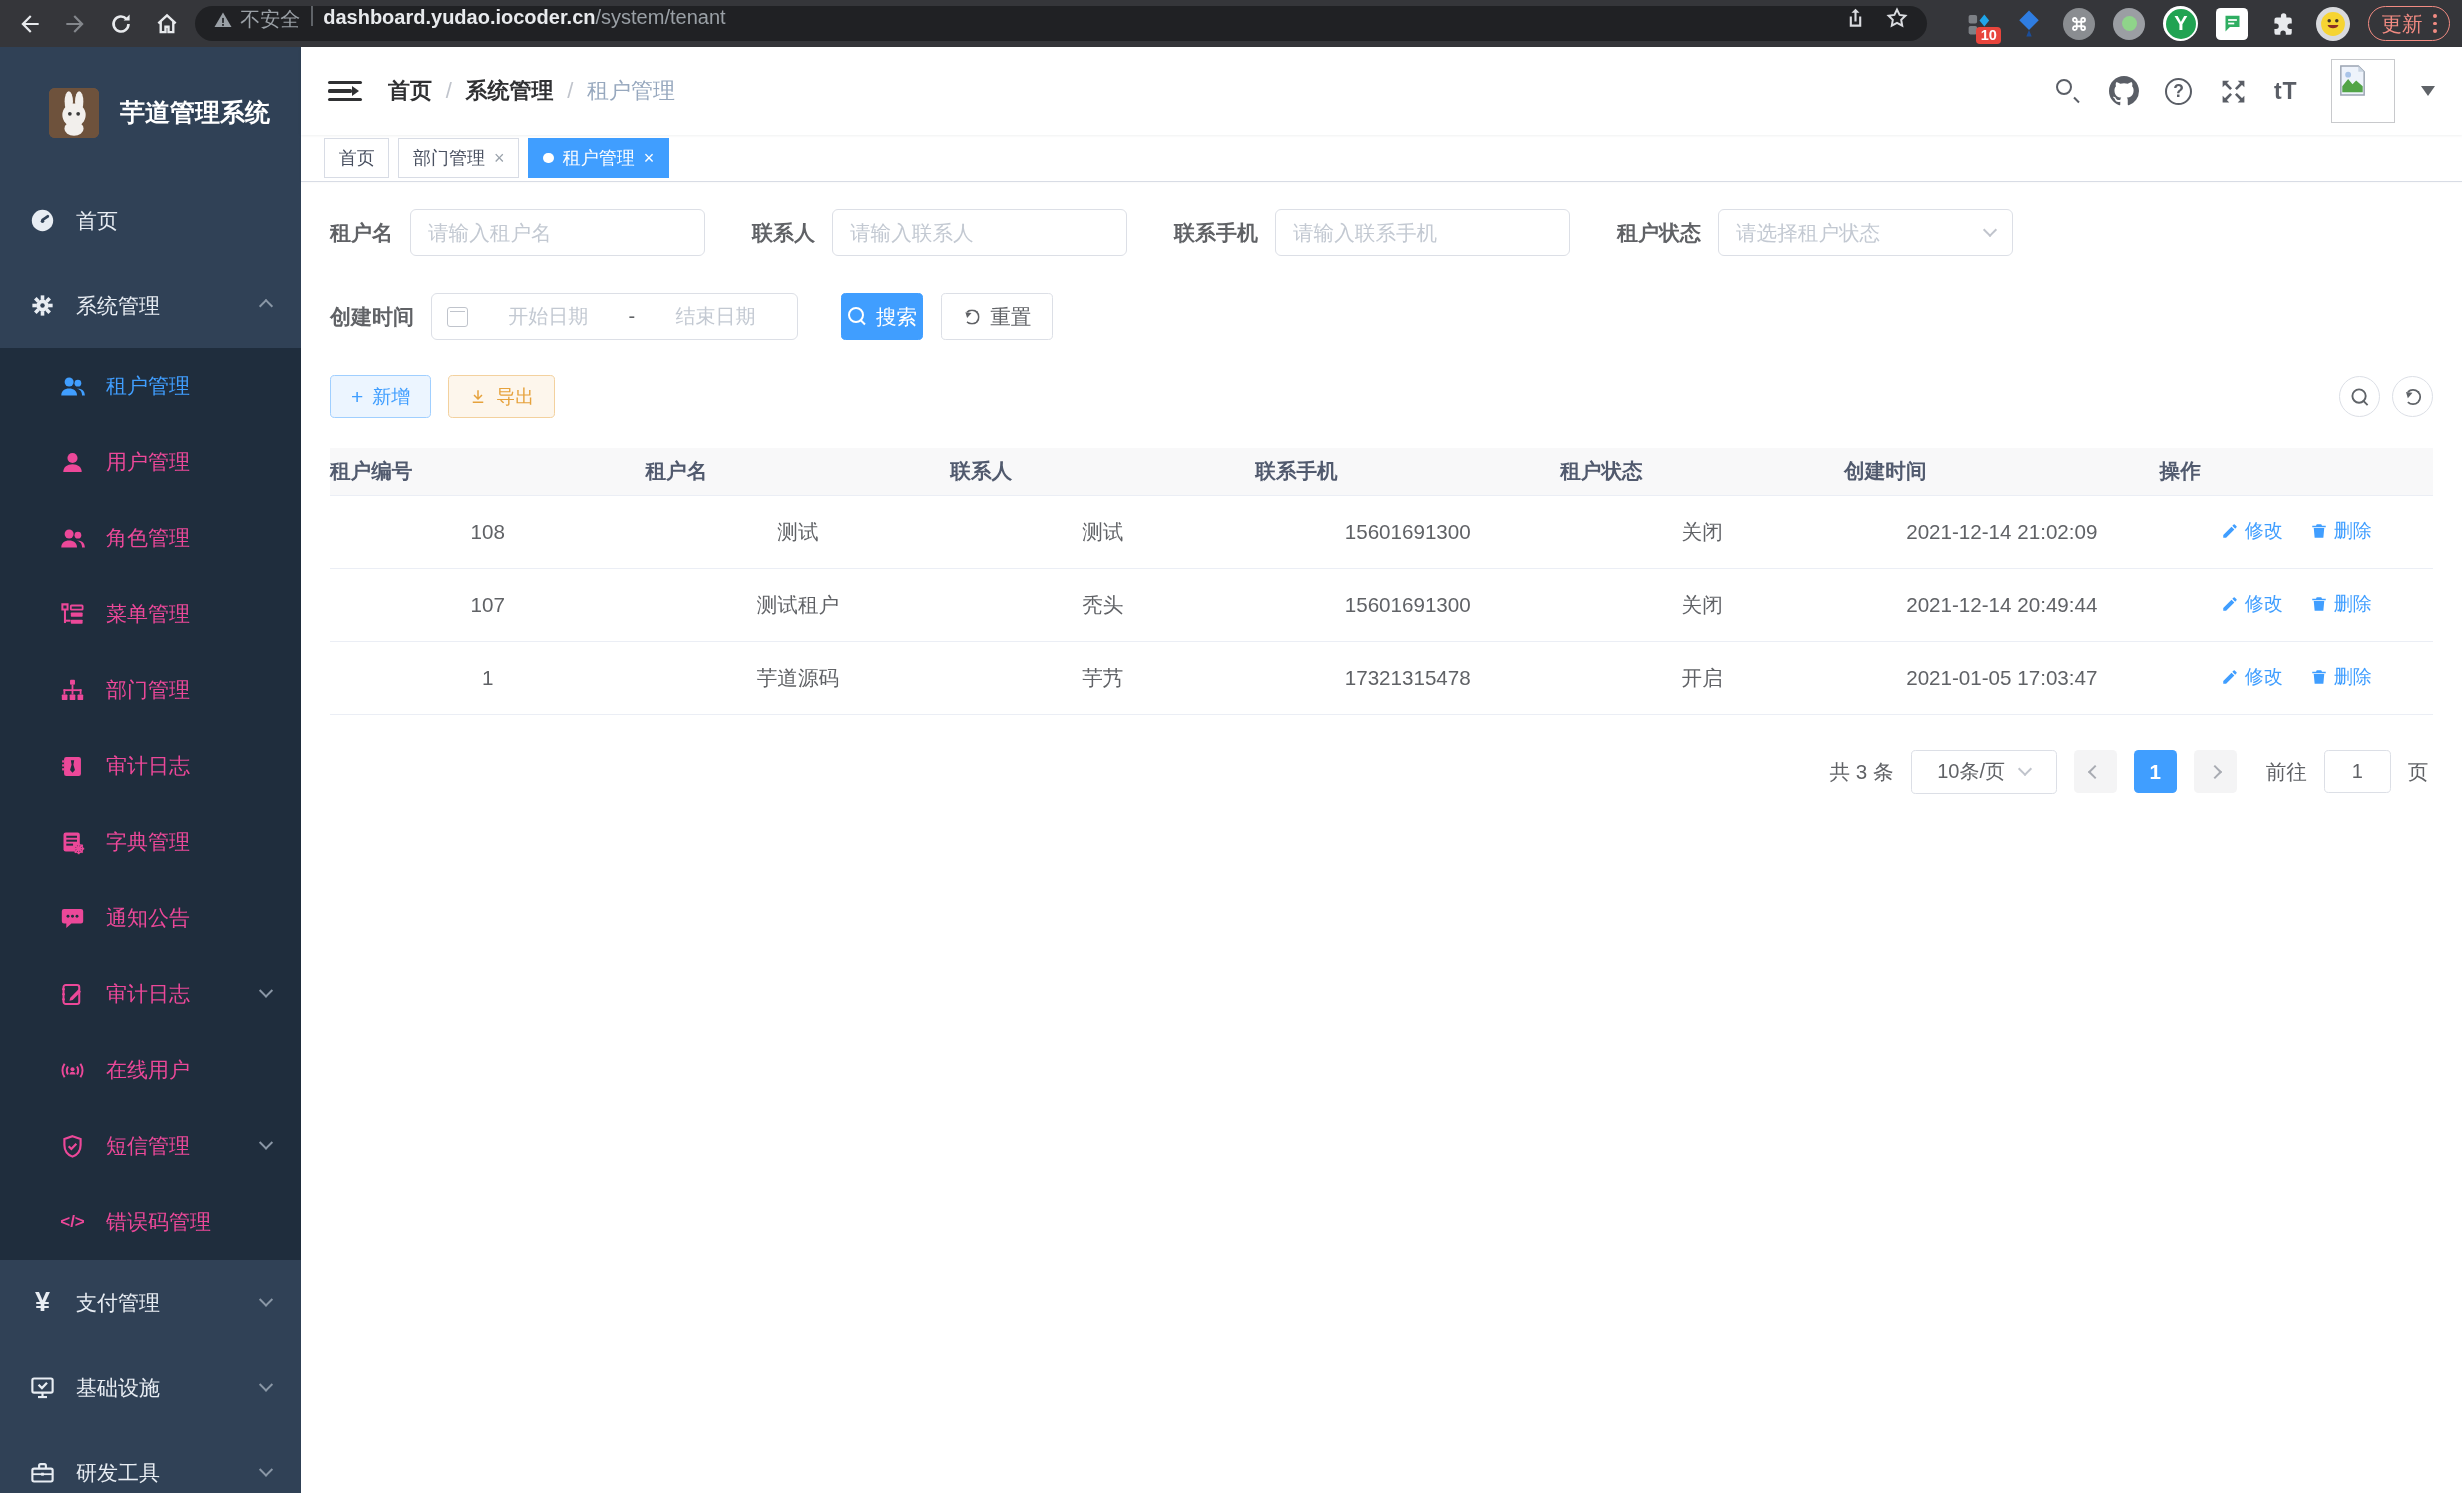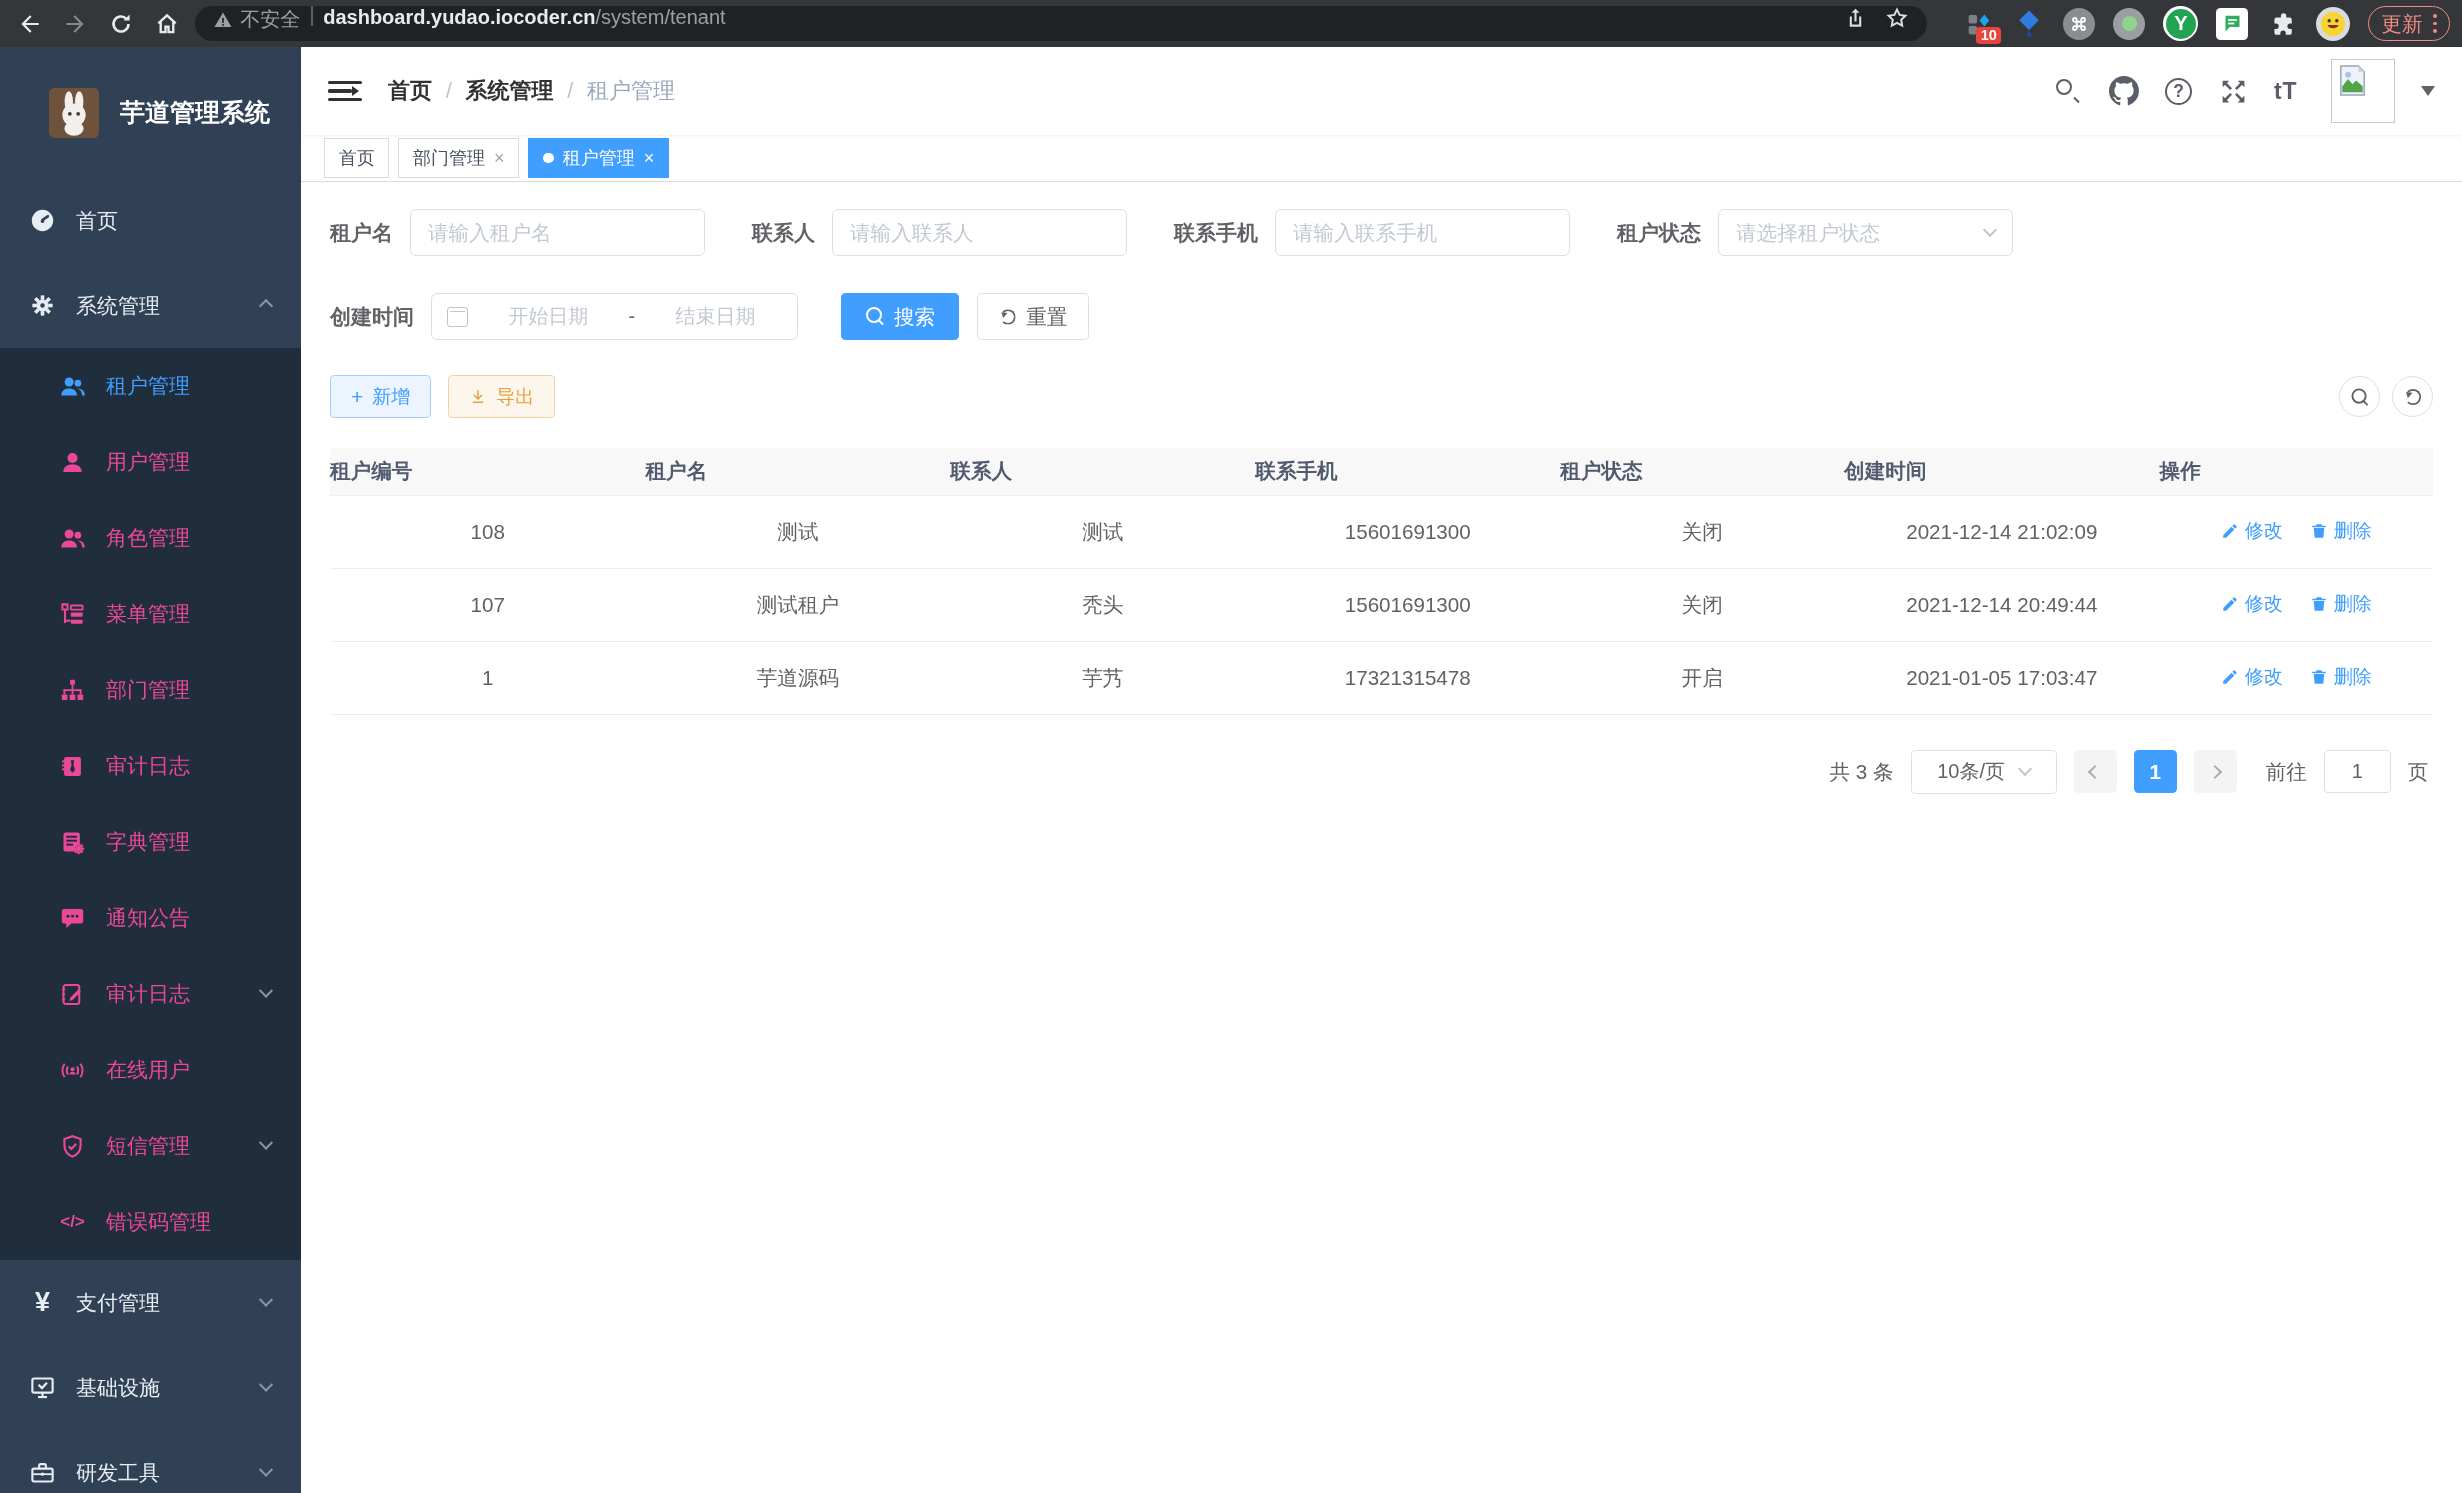--- a/index.html
+++ b/index.html
@@ -98,21 +98,21 @@
   .date-range { width:367px; height:47px; border:0.8px solid #dcdfe6; border-radius:6px;
     display:flex; align-items:center; padding:10px 15px; gap:13.7px; }
   .date-ph { color:#c3c9d2; font-size:20px; flex:1; text-align:center; }
   .date-sep { color:#606266; font-size:20px; }
   .cal-icon { width:21px; height:20px; border:1.8px solid #c0c4cc; border-radius:3px; position:relative; flex:0 0 auto; }
   .cal-icon::before { content:""; position:absolute; top:3px; left:2.3px; right:2.3px; height:1.8px; background:#c0c4cc; }
 
   .btn { display:inline-flex; align-items:center; justify-content:center; gap:9px;
     border-radius:4.6px; cursor:pointer; white-space:nowrap; }
   .btn-primary { background:#409eff; border:0.8px solid #409eff; color:#fff;
-    height:47px; padding:0 23px; font-size:20.6px; margin-left:43px; }
+    height:47px; padding:0 5px; font-size:20.6px; margin-left:43px; }
   .btn-default { background:#fff; border:0.8px solid #dcdfe6; color:#606266;
     height:47px; padding:0 21px; font-size:20.6px; margin-left:18px; }
   .btn-plain-primary { background:#ecf5ff; border:0.8px solid #a0cfff; color:#409eff;
     height:43px; padding:0 20px; font-size:19px; }
   .btn-plain-warning { background:#fdf6ec; border:0.8px solid #f3d19e; color:#e6a23c;
     height:43px; padding:0 20px; font-size:19px; margin-left:17px; }
 
   .mag { position:relative; width:20px; height:20px; flex:0 0 auto; }
   .mag::before { content:""; position:absolute; width:12px; height:12px; border:2px solid currentColor;
     border-radius:50%; left:0.8px; top:0.8px; }

